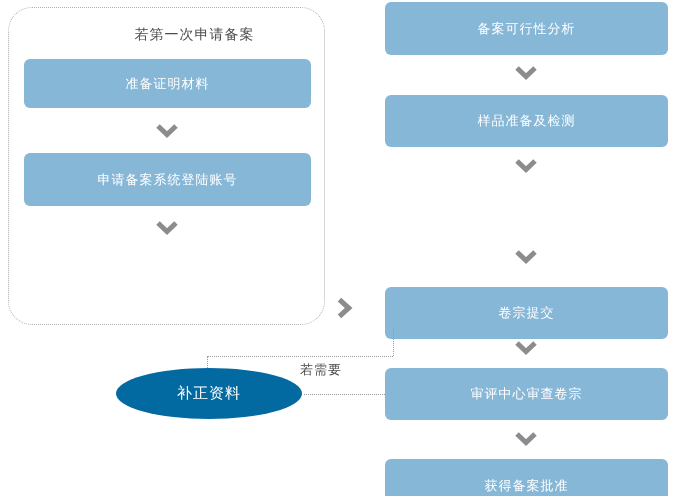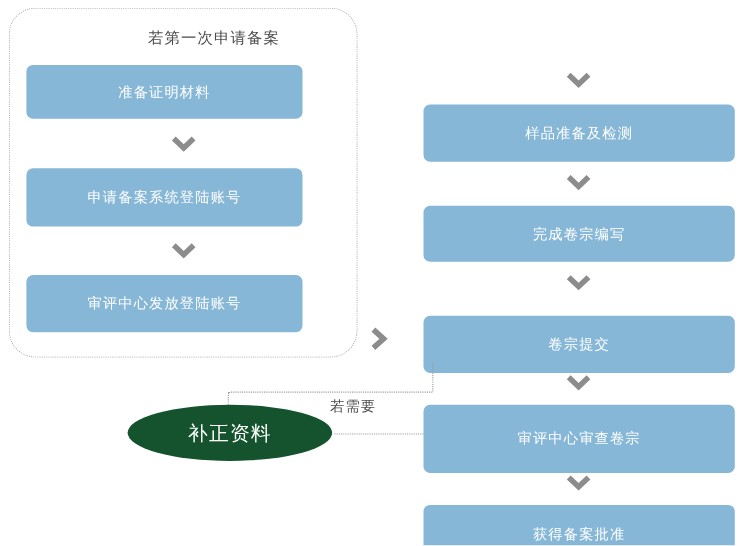--- a/index.html
+++ b/index.html
@@ -19,42 +19,42 @@
   .panel-title{
     position:absolute;left:8px;top:26px;width:317px;text-align:center;
     color:#4c4c4c;font-size:14px;letter-spacing:1px;margin-left:28px;
   }
   .chev{position:absolute;width:26px;height:18px;}
   .chev-right{position:absolute;width:22px;height:24px;}
   .dot-v{position:absolute;width:0;border-left:1px dotted #9a9a9a;}
   .dot-h{position:absolute;height:0;border-top:1px dotted #9a9a9a;}
   .ellipse{
     position:absolute;left:116px;top:368px;width:186px;height:51px;
-    background:#14532d;border-radius:50%;
-    color:#ffffff;font-size:18px;letter-spacing:1px;
+    background:#0369a1;border-radius:50%;
+    color:#ffffff;font-size:15px;letter-spacing:1px;
     display:flex;align-items:center;justify-content:center;
   }
   .cond-label{
     position:absolute;left:300px;top:361px;width:90px;text-align:left;
     color:#4c4c4c;font-size:13px;letter-spacing:1px;
   }
   
-  .lb{left:24px;width:251px;}
+  .lb{left:24px;width:287px;}
   .lb1{top:59px;height:49px;}
   .lb2{top:153px;height:53px;}
   .lb3{top:250px;height:52px;}
   .lchev1{left:154px;top:122px;}
   .lchev2{left:154px;top:219px;}
   
   .rb{left:385px;width:283px;}
   .rb1{top:2px;height:53px;}
   .rb2{top:95px;height:52px;text-align:right;}
   .rb3{top:187px;height:51px;}
   .rb4{top:277px;height:52px;margin-top:10px;}
-  .rb5{top:368px;height:62px;}
+  .rb5{top:368px;height:52px;}
   .rb6{top:459px;height:53px;}
   .rchev1{left:513px;top:64px;}
   .rchev2{left:513px;top:157px;}
   .rchev3{left:513px;top:248px;}
   .rchev4{left:513px;top:339px;}
   .rchev5{left:513px;top:430px;}
   .enter-arrow{left:334px;top:296px;}
   
   .conn-v1{left:393px;top:329px;height:27px;}
   .conn-h1{left:207px;top:356px;width:186px;}
@@ -74,38 +74,37 @@
   <svg class="chev lchev1" viewBox="0 0 26 18">
     <polyline points="4,4 13,12.5 22,4" fill="none" stroke="#8c8c8c" stroke-width="5"></polyline>
   </svg>
 
   <div class="flow-box lb lb2">申请备案系统登陆账号</div>
 
   <svg class="chev lchev2" viewBox="0 0 26 18">
     <polyline points="4,4 13,12.5 22,4" fill="none" stroke="#8c8c8c" stroke-width="5"></polyline>
   </svg>
 
-  <div class="flow-box lb lb3">审评中心发放登陆账号</div>
 
   <svg class="chev-right enter-arrow" viewBox="0 0 20 26">
     <polyline points="4,4 14,13 4,22" fill="none" stroke="#8c8c8c" stroke-width="5.5"></polyline>
   </svg>
 
+  <div class="flow-box rb rb1">备案可行性分析</div>
 
   <svg class="chev rchev1" viewBox="0 0 26 18">
     <polyline points="4,4 13,12.5 22,4" fill="none" stroke="#8c8c8c" stroke-width="5"></polyline>
   </svg>
 
   <div class="flow-box rb rb2">样品准备及检测</div>
 
   <svg class="chev rchev2" viewBox="0 0 26 18">
     <polyline points="4,4 13,12.5 22,4" fill="none" stroke="#8c8c8c" stroke-width="5"></polyline>
   </svg>
 
-  <div class="flow-box rb rb3">完成卷宗编写</div>
 
   <svg class="chev rchev3" viewBox="0 0 26 18">
     <polyline points="4,4 13,12.5 22,4" fill="none" stroke="#8c8c8c" stroke-width="5"></polyline>
   </svg>
 
   <div class="flow-box rb rb4">卷宗提交</div>
 
   <svg class="chev rchev4" viewBox="0 0 26 18">
     <polyline points="4,4 13,12.5 22,4" fill="none" stroke="#8c8c8c" stroke-width="5"></polyline>
   </svg>

